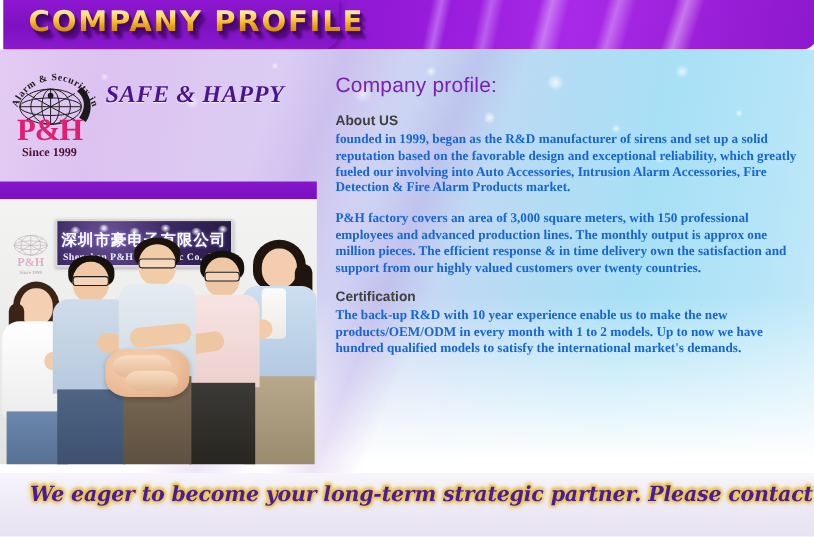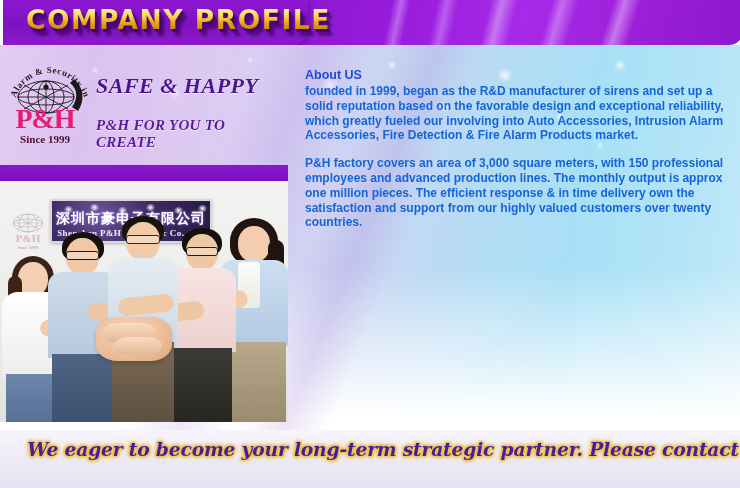--- a/index.html
+++ b/index.html
@@ -149,24 +149,24 @@
 
   
   #profile-panel { position:absolute; left:305px; top:68px; width:425px; }
   #profile-heading {
     font-family:"Liberation Sans", sans-serif; font-size:19px; font-weight:normal;
     color:#7b1fb5; margin-bottom:13px; letter-spacing:.2px;
   }
   .sec { margin-bottom:13px; }
   .sec-h {
     font-family:"Liberation Sans", sans-serif; font-size:12.5px; font-weight:bold;
-    color:#1d4ed8; line-height:15px; margin-bottom:1px;
+    color:#404040; line-height:15px; margin-bottom:1px;
   }
   .sec-b {
-    font-family:Liberation Sans, sans-serif; font-size:12px; font-weight:bold;
+    font-family:Liberation Serif, serif; font-size:12px; font-weight:bold;
     color:#1565d8; line-height:14.8px;
   }
 
   
   #footer {
     position:absolute; left:0; top:430px; width:740px; height:58px;
     background:linear-gradient(180deg,#f7f5fb 0%, #efecf7 40%, #e6e2f1 100%);
   }
   #footer-text {
     position:absolute; left:22px; top:8px; width:700px;
@@ -211,21 +211,20 @@
         <circle cx="40" cy="30" r="2.6" fill="#1a1a1a"></circle>
         <path d="M 68,22 C 78,30 79,44 72,54 L 66,50 C 72,42 72,32 64,26 Z" fill="#1a1a1a"></path>
         <text font-family="Liberation Serif, serif" font-size="9" font-weight="bold" fill="#1a1a1a" letter-spacing="0.6">
           <textPath href="#arcp" startOffset="50%" text-anchor="middle">Alarm &amp; Security in</textPath>
         </text>
       </svg>
       <div id="logo-ph">P&amp;H</div>
       <div id="logo-since">Since 1999</div>
     </div>
     <div id="slogan-1">SAFE &amp; HAPPY</div>
-    <div id="slogan-2">P&amp;H FOR YOU TO CREATE</div>
   </div>
 
   <div id="purple-divider"></div>
 
   <div id="team-photo">
     <div class="ph-wall"></div>
 
     <div class="ph-logo-wm">
       <svg viewBox="0 0 44 48" width="44" height="48">
         <g stroke="#6a4a6a" stroke-width="0.6" fill="none" opacity=".75">
@@ -300,30 +299,35 @@
       <div class="body-sh" style="left:4px;top:44px;width:68px;height:86px;background:linear-gradient(180deg,#cddff0,#b2c9e2)"></div>
       <div style="position:absolute;left:22px;top:46px;width:22px;height:46px;background:linear-gradient(180deg,#fbfbfa,#eceae4);border-radius:4px"></div>
       <div class="arm" style="left:-30px;top:78px;width:62px;height:18px;transform:rotate(-10deg);background:#f2cbab"></div>
       <div class="pants" style="left:6px;top:126px;width:64px;height:82px;background:linear-gradient(180deg,#b9a98c,#9a8a6d)"></div>
     </div>
 
     <div class="hands-pile"></div>
   </div>
 
   <div id="profile-panel">
+    <div id="profile-heading">Company profile:</div>
 
     <div class="sec">
       <div class="sec-h">About US</div>
       <div class="sec-b">founded in 1999, began as the R&amp;D manufacturer of sirens and set up a solid reputation based on the favorable design and exceptional reliability, which greatly fueled our involving into Auto Accessories, Intrusion Alarm Accessories, Fire Detection &amp; Fire Alarm Products market.</div>
     </div>
 
     <div class="sec">
       <div class="sec-b">P&amp;H factory covers an area of 3,000 square meters, with 150 professional employees and advanced production lines. The monthly output is approx one million pieces. The efficient response &amp; in time delivery own the satisfaction and support from our highly valued customers over twenty countries.</div>
     </div>
 
 
+    <div class="sec">
+      <div class="sec-h">Certification</div>
+      <div class="sec-b">The back-up R&amp;D with 10 year experience enable us to make the new products/OEM/ODM in every month with 1 to 2 models. Up to now we have hundred qualified models to satisfy the international market's demands.</div>
+    </div>
   </div>
 
   <div id="footer">
     <div id="footer-text">We eager to become your long-term strategic partner.  Please contact with us now.</div>
   </div>
 
 </div>
 
 </body></html>

